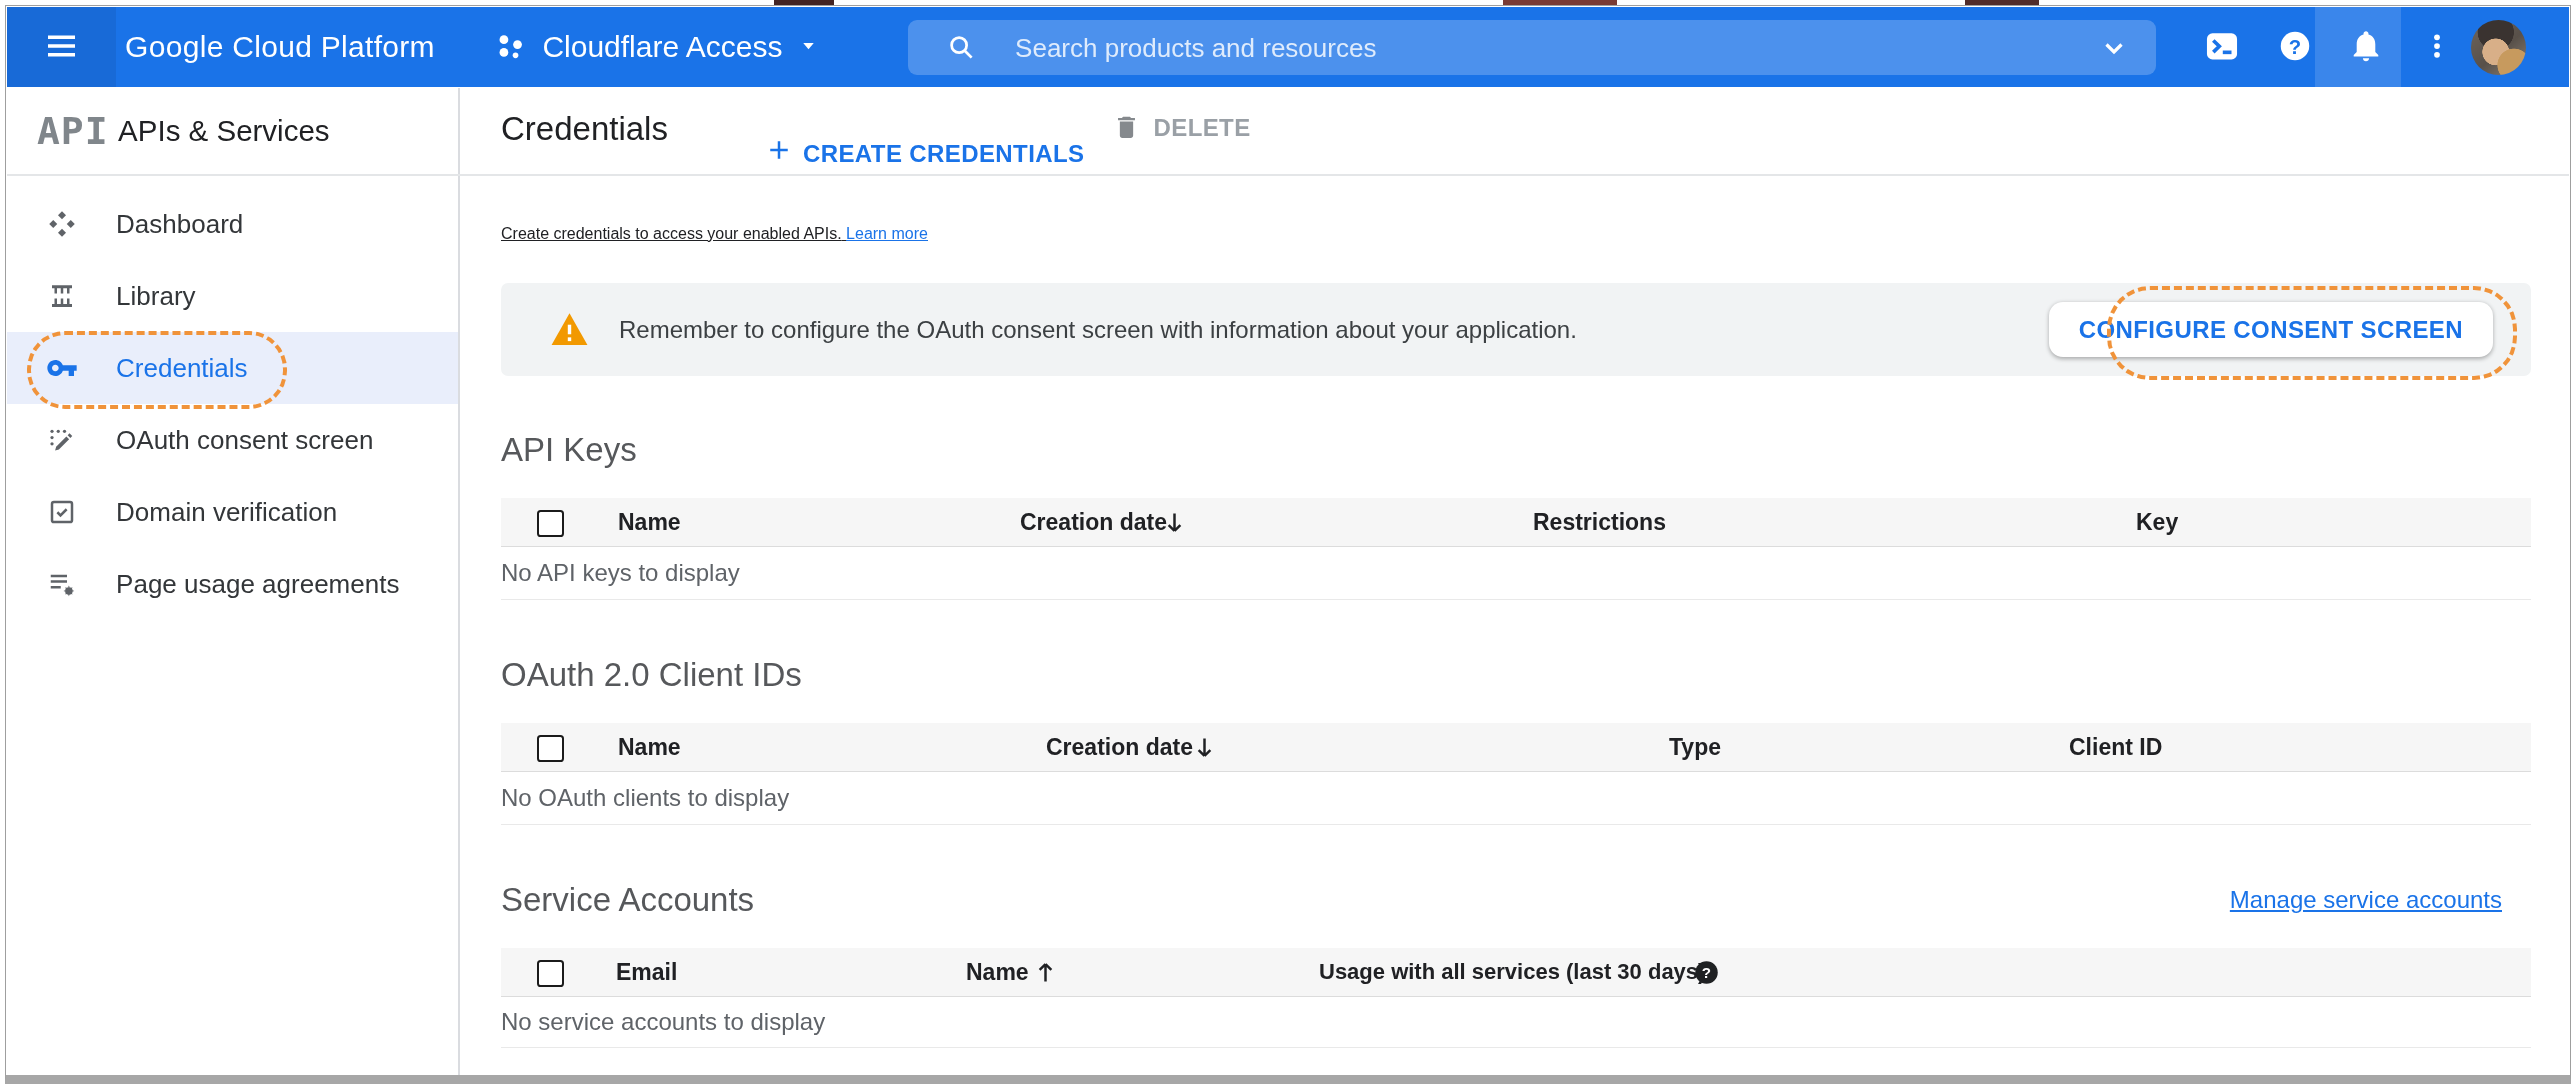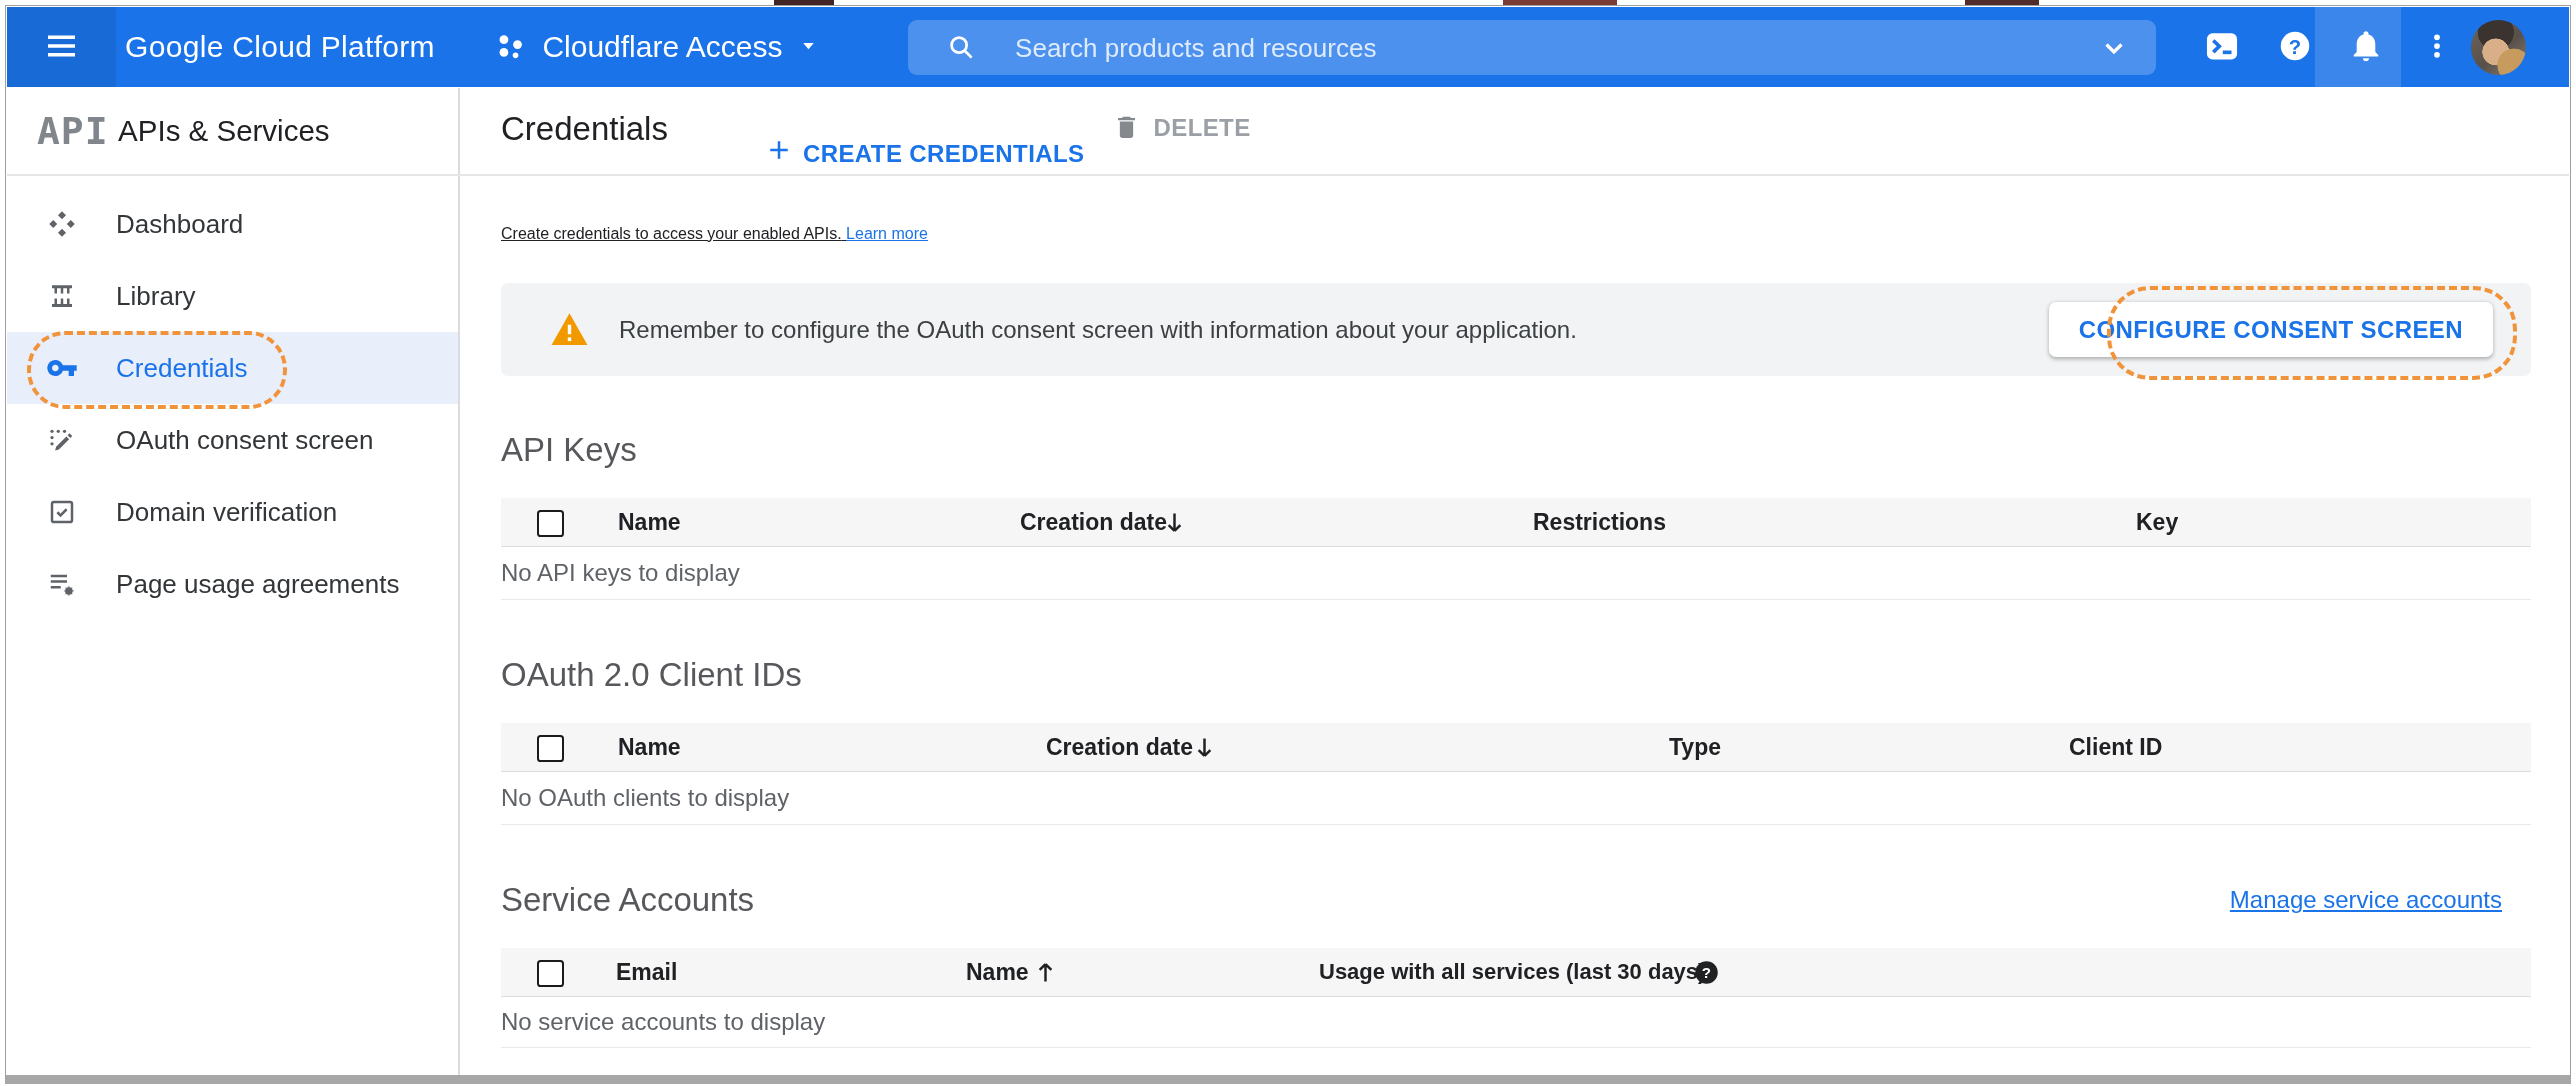--- a/index.html
+++ b/index.html
@@ -59,21 +59,21 @@
   .delete-btn{left:652px;top:0;height:80px;display:flex;align-items:center;gap:12.5px;cursor:default;}
   .delete-label{color:#9aa0a6;font-weight:bold;font-size:24px;letter-spacing:0.4px;}
   .intro{left:41px;top:125px;height:41px;line-height:41px;font-size:16px;color:#202124;white-space:nowrap;text-decoration:underline;}
   .link{color:#1a73e8;text-decoration:underline;cursor:pointer;}
   .banner{left:41px;top:195px;width:2030px;height:93px;background:#f1f3f4;border-radius:7.1px;}
   .banner-text{position:absolute;left:118px;top:0;height:82px;line-height:93px;font-size:24px;color:#3c4043;white-space:nowrap;}
   .warning-wrap{position:absolute;left:48px;top:26px;}
   .consent-ring{position:absolute;right:14.3px;top:2.7px;width:402px;height:86px;border:4.5px dashed #f0933a;
                 border-radius:43px;pointer-events:none;}
   .consent-btn{position:absolute;right:38px;top:19px;height:55px;line-height:55px;padding:0 30px;background:#fff;
-               border-radius:7px;box-shadow:0 1.8px 4.5px rgba(0,0,0,0.3);color:#1a73e8;font-weight:bold;
+               border-radius:14px;box-shadow:0 1.8px 4.5px rgba(0,0,0,0.3);color:#1a73e8;font-weight:bold;
                font-size:24px;letter-spacing:0.4px;cursor:pointer;white-space:nowrap;}
   .section-title{left:41px;height:41px;line-height:41px;font-size:33px;color:#56585b;white-space:nowrap;}
   .table{left:41px;width:2030px;}
   .thead{position:absolute;left:0;width:2030px;height:48px;background:#f6f6f6;border-bottom:1.8px solid #dcdcdc;}
   .th{position:absolute;top:0;height:48px;line-height:48px;font-size:23px;font-weight:bold;color:#202124;white-space:nowrap;cursor:pointer;}
   .checkbox{position:absolute;left:36px;top:11.6px;width:23px;height:23px;border:2.7px solid #1b1b1b;border-radius:3.6px;cursor:pointer;background:#fff;}
   .sort-icon{position:absolute;top:9.8px;cursor:pointer;}
   .empty-row{position:absolute;left:0;width:2030px;font-size:24px;color:#5f6368;border-bottom:1.8px solid #e9e9e9;}
   .manage-link{position:absolute;right:67px;top:791px;height:41px;line-height:41px;font-size:24px;}
   .help-filled{position:absolute;top:10.7px;}

